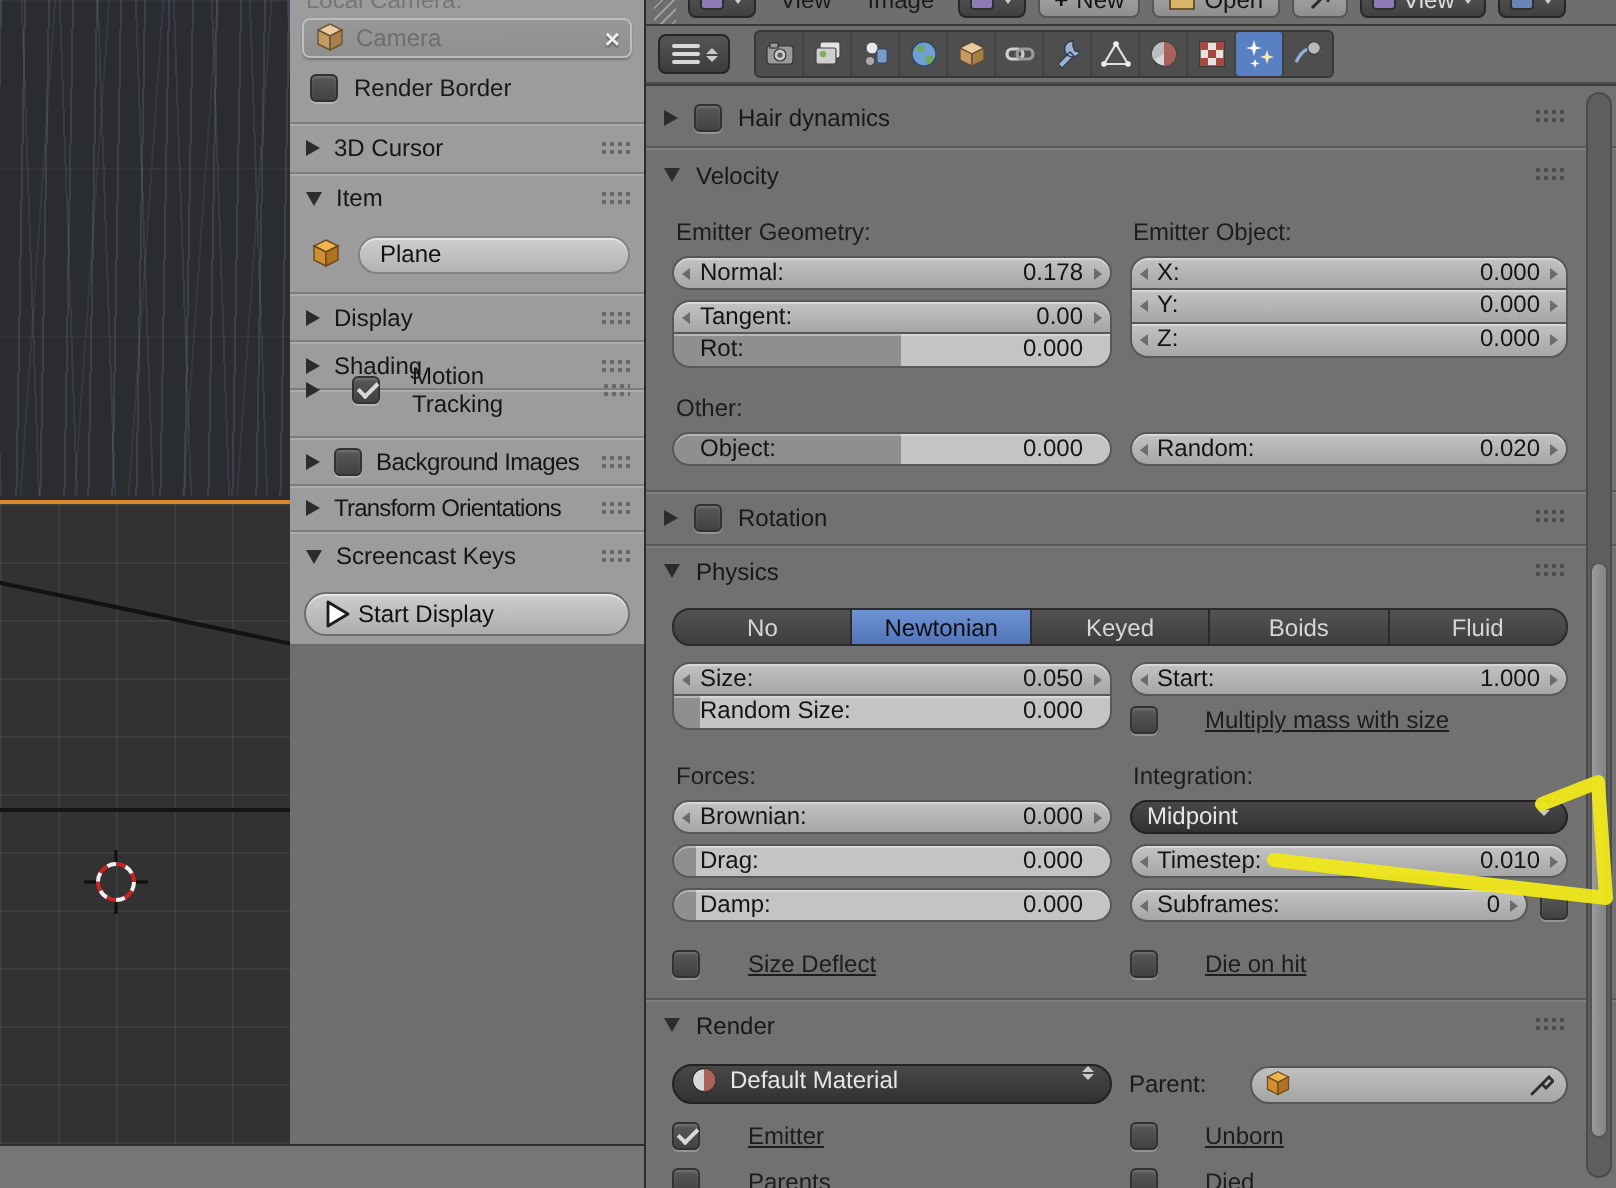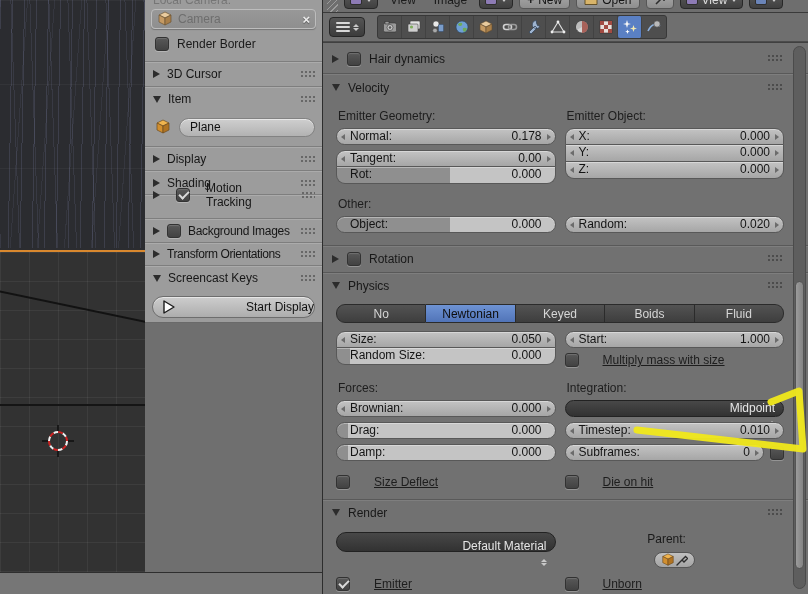--- a/index.html
+++ b/index.html
@@ -55,21 +55,21 @@
     box-shadow:inset 0 1px 1px rgba(255,255,255,.15), 0 1px 0 rgba(255,255,255,.25); position:relative; }
   .cb.checked::after { content:""; position:absolute; left:2px; top:2px; width:8px; height:4px;
     border-left:2px solid #d9d9d9; border-bottom:2px solid #d9d9d9; transform:rotate(-45deg); }
   .plane-row { position:absolute; left:10px; top:115px; width:160px; height:24px; display:flex; align-items:center; gap:8px; }
   .plane-field { flex:1; height:19px; border-radius:11px; background:linear-gradient(#cfcfcf,#b2b2b2);
     border:1px solid #828282; box-shadow:inset 0 1px 0 rgba(255,255,255,.5);
     display:flex; align-items:center; padding:0 10px; color:#111; }
   .start-btn { position:absolute; left:7px; top:296px; width:163px; height:22px; border-radius:11px;
     background:linear-gradient(#cdcdcd,#adadad); border:1px solid #6d6d6d;
     box-shadow:inset 0 1px 0 rgba(255,255,255,.5); display:flex; align-items:center; }
-  .start-btn .label { flex:1; text-align:right; color:#111; }
+  .start-btn .label { flex:1; text-align:left; color:#111; }
   
   #props { position:absolute; left:322px; top:0; width:486px; height:594px; background:#717171; border-left:1px solid #2d2d2d; }
   #pe-topbar { position:absolute; left:0; top:0; width:100%; height:13px; background:#6e6e6e; overflow:hidden; border-bottom:1px solid #3a3a3a; }
   .tb-in { position:absolute; left:0; top:-12px; height:24px; display:flex; align-items:center; gap:6px; padding-left:4px; white-space:nowrap; }
   .corner { width:11px; height:24px; background:repeating-linear-gradient(135deg, transparent 0 3px, #9c9c9c 3px 4px); }
   .tb-dark { height:18px; border-radius:4px; background:linear-gradient(#5b5b5b,#404040);
     border:1px solid #282828; color:#dcdcdc; display:flex; align-items:center; gap:4px; padding:0 5px; }
   .tb-light { height:18px; border-radius:4px; background:linear-gradient(#ababab,#8e8e8e);
     border:1px solid #565656; color:#141414; display:flex; align-items:center; gap:4px; padding:0 7px; }
   .tb-menu { color:#1b1b1b; padding:0 6px; }
@@ -106,21 +106,21 @@
     border-right:4px solid rgba(35,35,35,.5); border-top:3.5px solid transparent; border-bottom:3.5px solid transparent; }
   .fld.num::after { content:""; position:absolute; right:4px; top:5px; width:0; height:0;
     border-left:4px solid rgba(35,35,35,.5); border-top:3.5px solid transparent; border-bottom:3.5px solid transparent; }
   .fld.slider { background:linear-gradient(to right, #8f8f8f var(--f,50%), #c4c4c4 var(--f,50%)); }
   .stack .fld { border-radius:0; border-top-width:0; }
   .stack .fld:first-child { border-radius:9px 9px 0 0; border-top-width:1px; }
   .stack .fld:last-child { border-radius:0 0 9px 9px; }
   .stack { margin-top:5px; }
   .mt5 { margin-top:5px; }
   .menu { position:relative; height:17px; border-radius:9px; background:linear-gradient(#484848,#323232);
-    border:1px solid #222; color:#e6e6e6; display:flex; align-items:flex-end; padding:0 8px; gap:6px;flex-direction:column; }
+    border:1px solid #222; color:#e6e6e6; display:flex; align-items:flex-start; padding:0 8px; gap:6px; }
   .menu .updn { margin-left:auto; }
   .seg { display:flex; margin:8px 24px 0 13px; height:19px; }
   .seg .sbtn { flex:1; background:linear-gradient(#535353,#3e3e3e); border:1px solid #2b2b2b; border-left-width:0;
     color:#d6d6d6; display:flex; align-items:center; justify-content:center; font-size:12px; }
   .seg .sbtn:first-child { border-radius:9px 0 0 9px; border-left-width:1px; }
   .seg .sbtn:last-child { border-radius:0 9px 9px 0; }
   .seg .sbtn.sel { background:linear-gradient(#6e93d4,#5174b8); color:#0e0e0e; }
   .cbrow { display:flex; align-items:flex-start; gap:24px; color:#1d1d1d;text-decoration:underline; }
   .rowflex { display:flex; align-items:center; gap:6px; }
   .parent-field { flex:1; height:19px; border-radius:10px; background:linear-gradient(#c0c0c0,#a4a4a4);
@@ -575,21 +575,21 @@
               <circle cx="8" cy="8" r="6.5" fill="#d8d8d8" stroke="#222" stroke-width=".6"></circle>
               <path d="M8 1.5 a6.5 6.5 0 0 1 0 13 Z" fill="#a8625a"></path>
             </svg>
             <span>Default Material</span>
             <span class="updn">
                 <span class="u"></span>
                 <span class="d"></span>
               </span>
           </div>
         </div>
-        <div class="col rowflex" style="align-items:center;flex-direction:column;">
+        <div class="col rowflex" style="align-items:center;">
           <span style="width:54px;">Parent:</span>
           <div class="parent-field">
             <svg class="icon16" viewBox="0 0 16 16" style="width:14px;height:14px;">
               <polygon points="8,1 14,4 8,7 2,4" fill="#f0b44e" stroke="#6b4a1f" stroke-width=".7"></polygon>
               <polygon points="2,4 8,7 8,14 2,11" fill="#d28f2f" stroke="#6b4a1f" stroke-width=".7"></polygon>
               <polygon points="14,4 8,7 8,14 14,11" fill="#b07322" stroke="#6b4a1f" stroke-width=".7"></polygon>
             </svg>
             <svg width="13" height="13" viewBox="0 0 13 13" style="margin-left:auto;">
               <path d="M2 11 L7 6 M7 6 l2 2 3.5 -3.5 -2 -2 L7 6" stroke="#2c2c2c" stroke-width="1.4" fill="none" stroke-linecap="round"></path>
             </svg>

